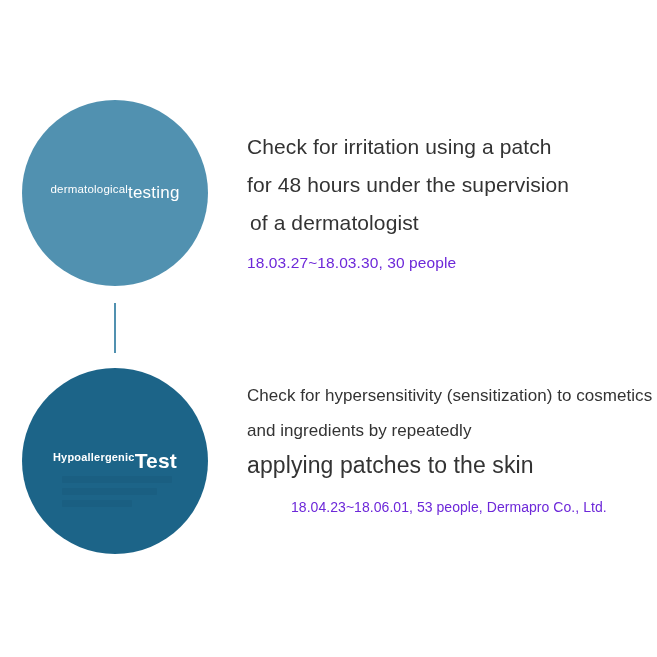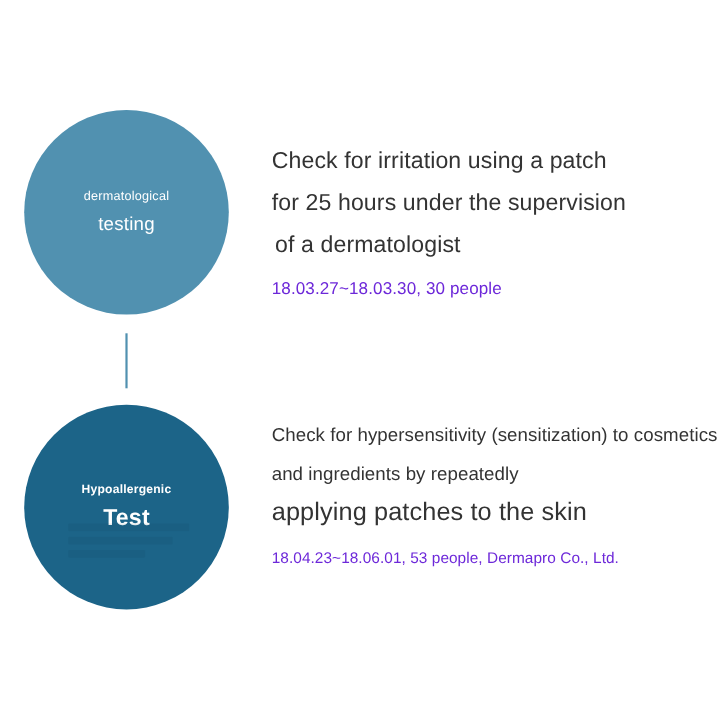--- a/index.html
+++ b/index.html
@@ -19,21 +19,21 @@
     position: relative;
     width: 657px;
     height: 657px;
   }
 
   
   .circle {
     position: absolute;
     border-radius: 50%;
     display: flex;
-    flex-direction: column;
+    flex-direction: row;
     align-items: center;
     justify-content: center;
     color: #ffffff;
     text-align: center;
   }
   .circle-top {
     left: 22px;
     top: 100px;
     width: 186px;
     height: 186px;
@@ -135,20 +135,21 @@
   }
   .block-top .meta {
     font-size: 15.5px;
     margin-top: 12px;
     letter-spacing: 0.1px;
   }
   .block-bottom .meta {
     font-size: 14px;
     margin-top: 17px;
     letter-spacing: 0.05px;
+    margin-left: 44px;
   }
 </style>
 </head>
 <body>
 
 <div class="canvas">
 
   <div class="circle circle-top">
     <div class="circle-kicker">dermatological</div>
     <div class="circle-title">testing</div>
@@ -161,21 +162,21 @@
     <div class="circle-title">Test</div>
     <div class="ghost-wrap">
       <div class="ghost-bar w1"></div>
       <div class="ghost-bar w2"></div>
       <div class="ghost-bar w3"></div>
     </div>
   </div>
 
   <div class="block block-top">
     <div class="line">Check for irritation using a patch</div>
-    <div class="line">for 25 hours under the supervision</div>
+    <div class="line">for 48 hours under the supervision</div>
     <div class="line indent">of a dermatologist</div>
     <div class="meta">18.03.27~18.03.30, 30 people</div>
   </div>
 
   <div class="block block-bottom">
     <div class="line small">Check for hypersensitivity (sensitization) to cosmetics</div>
     <div class="line small">and ingredients by repeatedly</div>
     <div class="line big">applying patches to the skin</div>
     <div class="meta">18.04.23~18.06.01, 53 people, Dermapro Co., Ltd.</div>
   </div>

